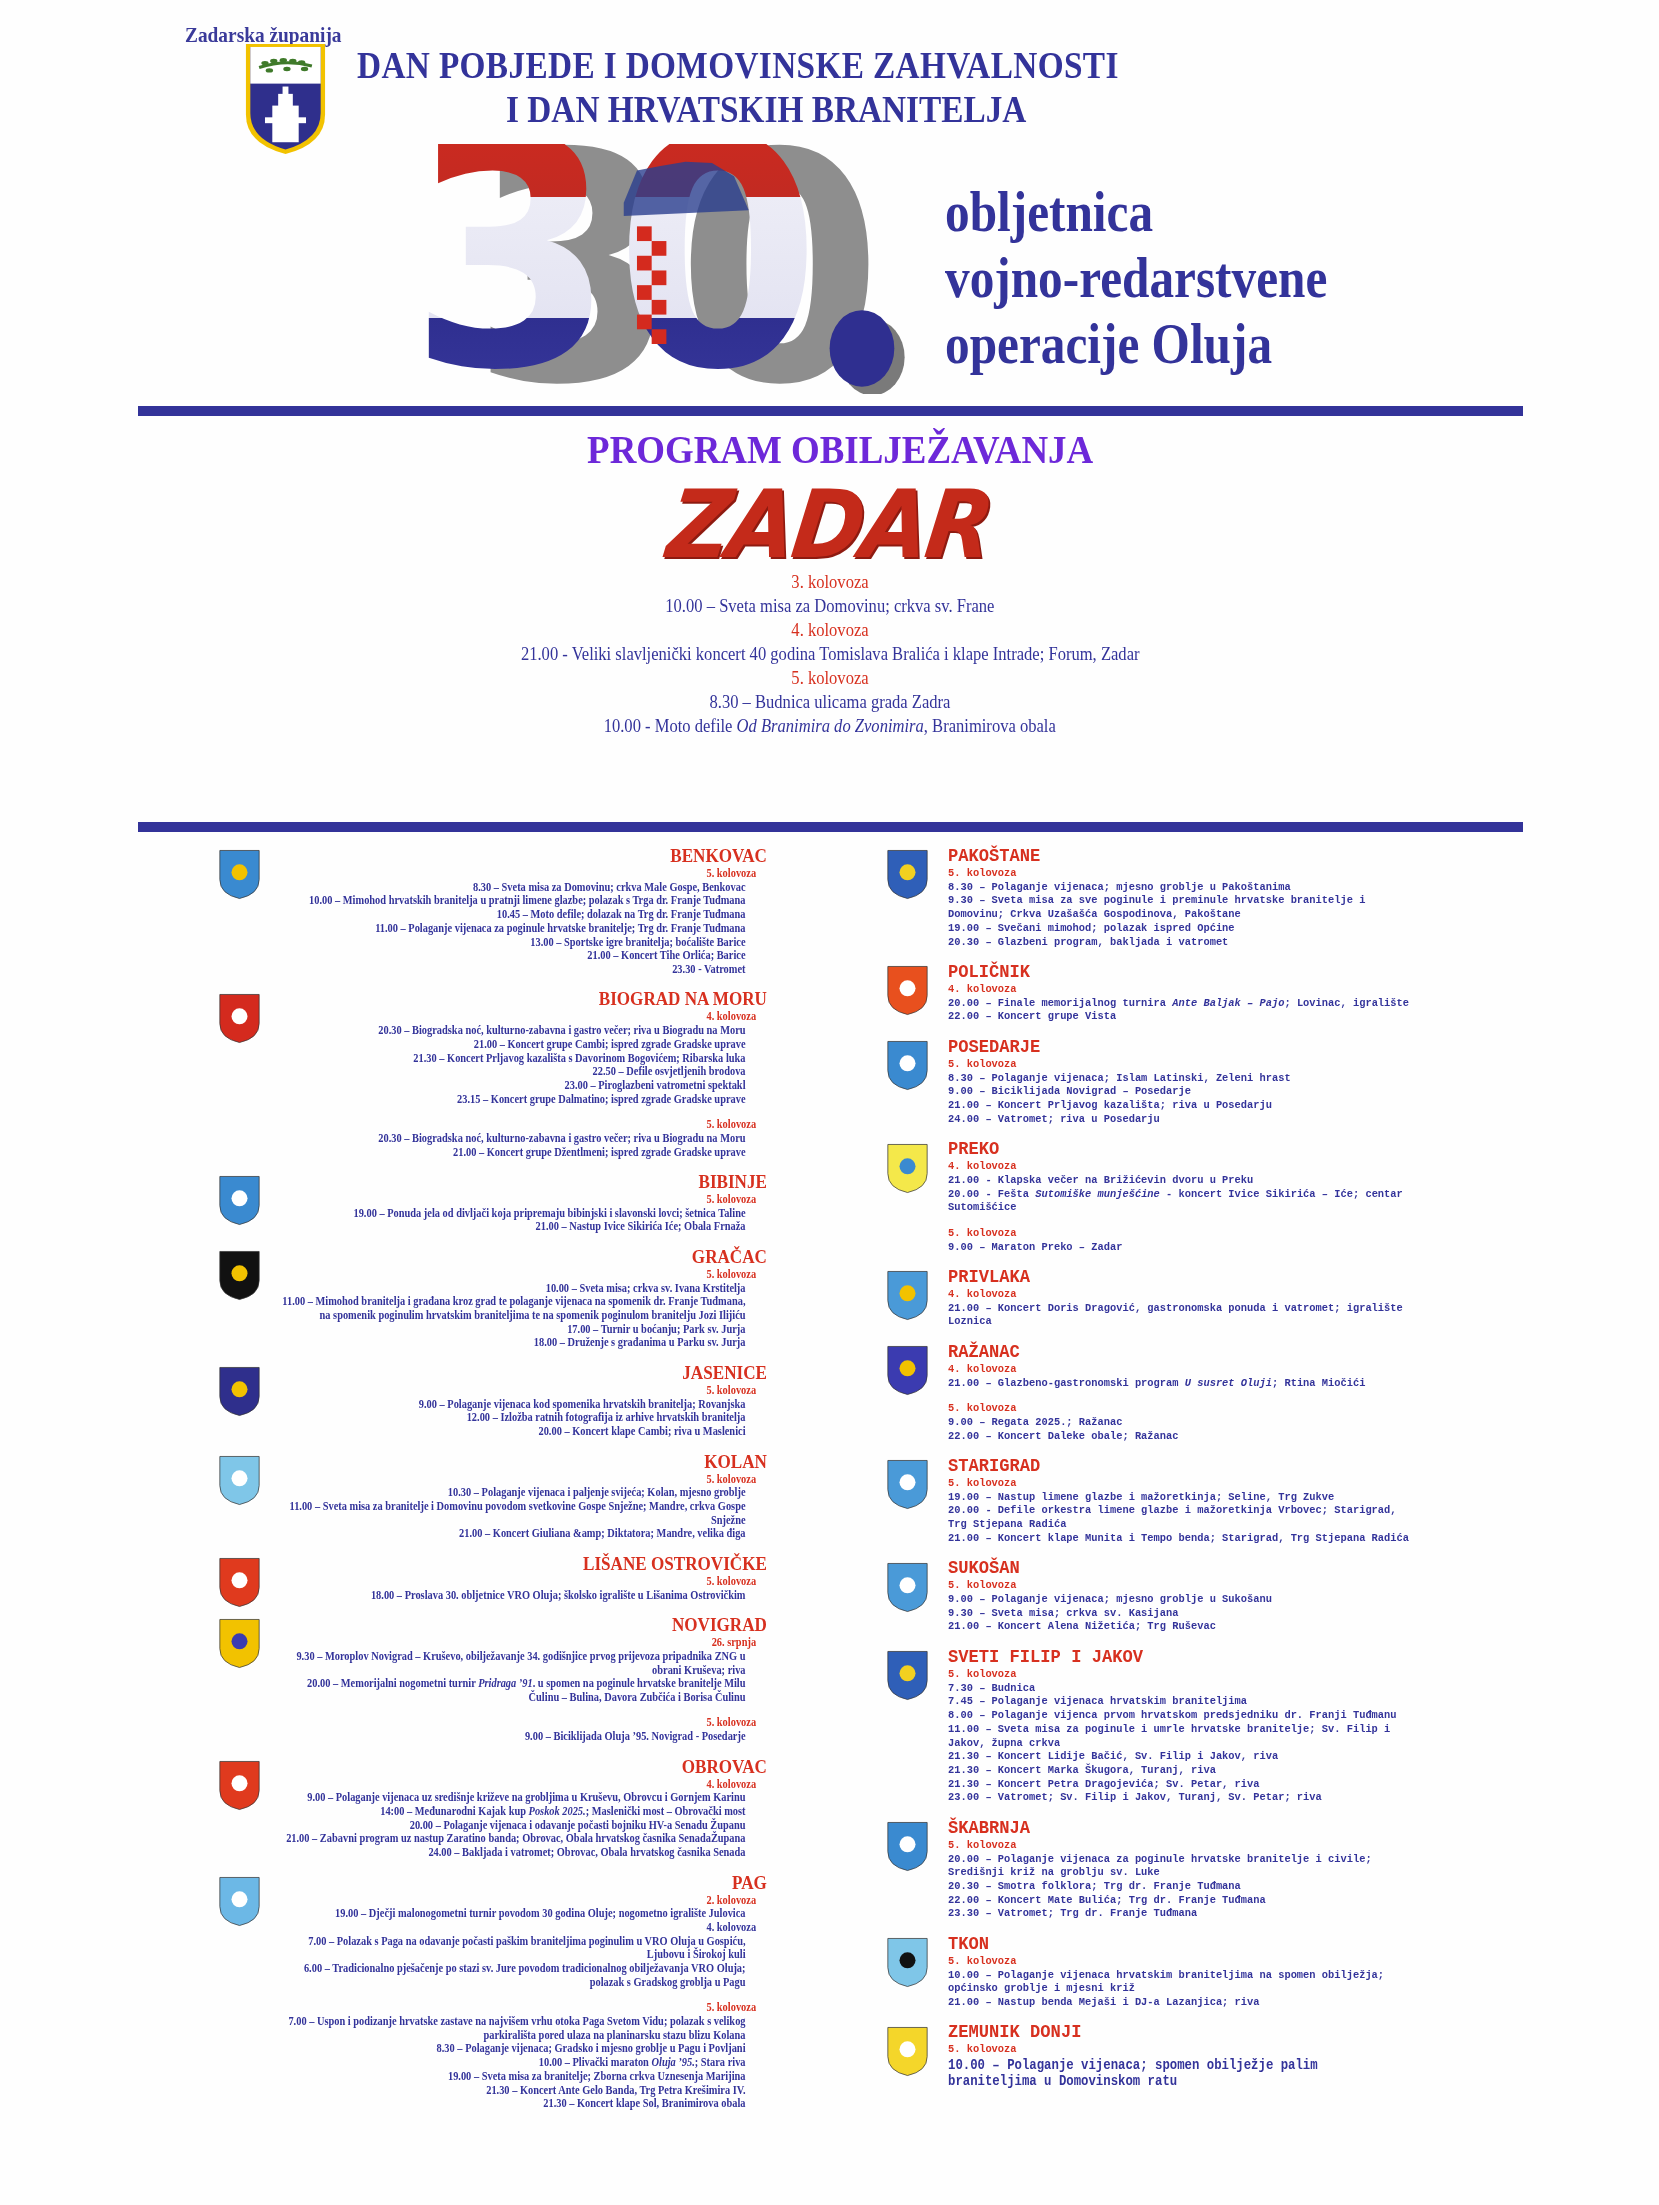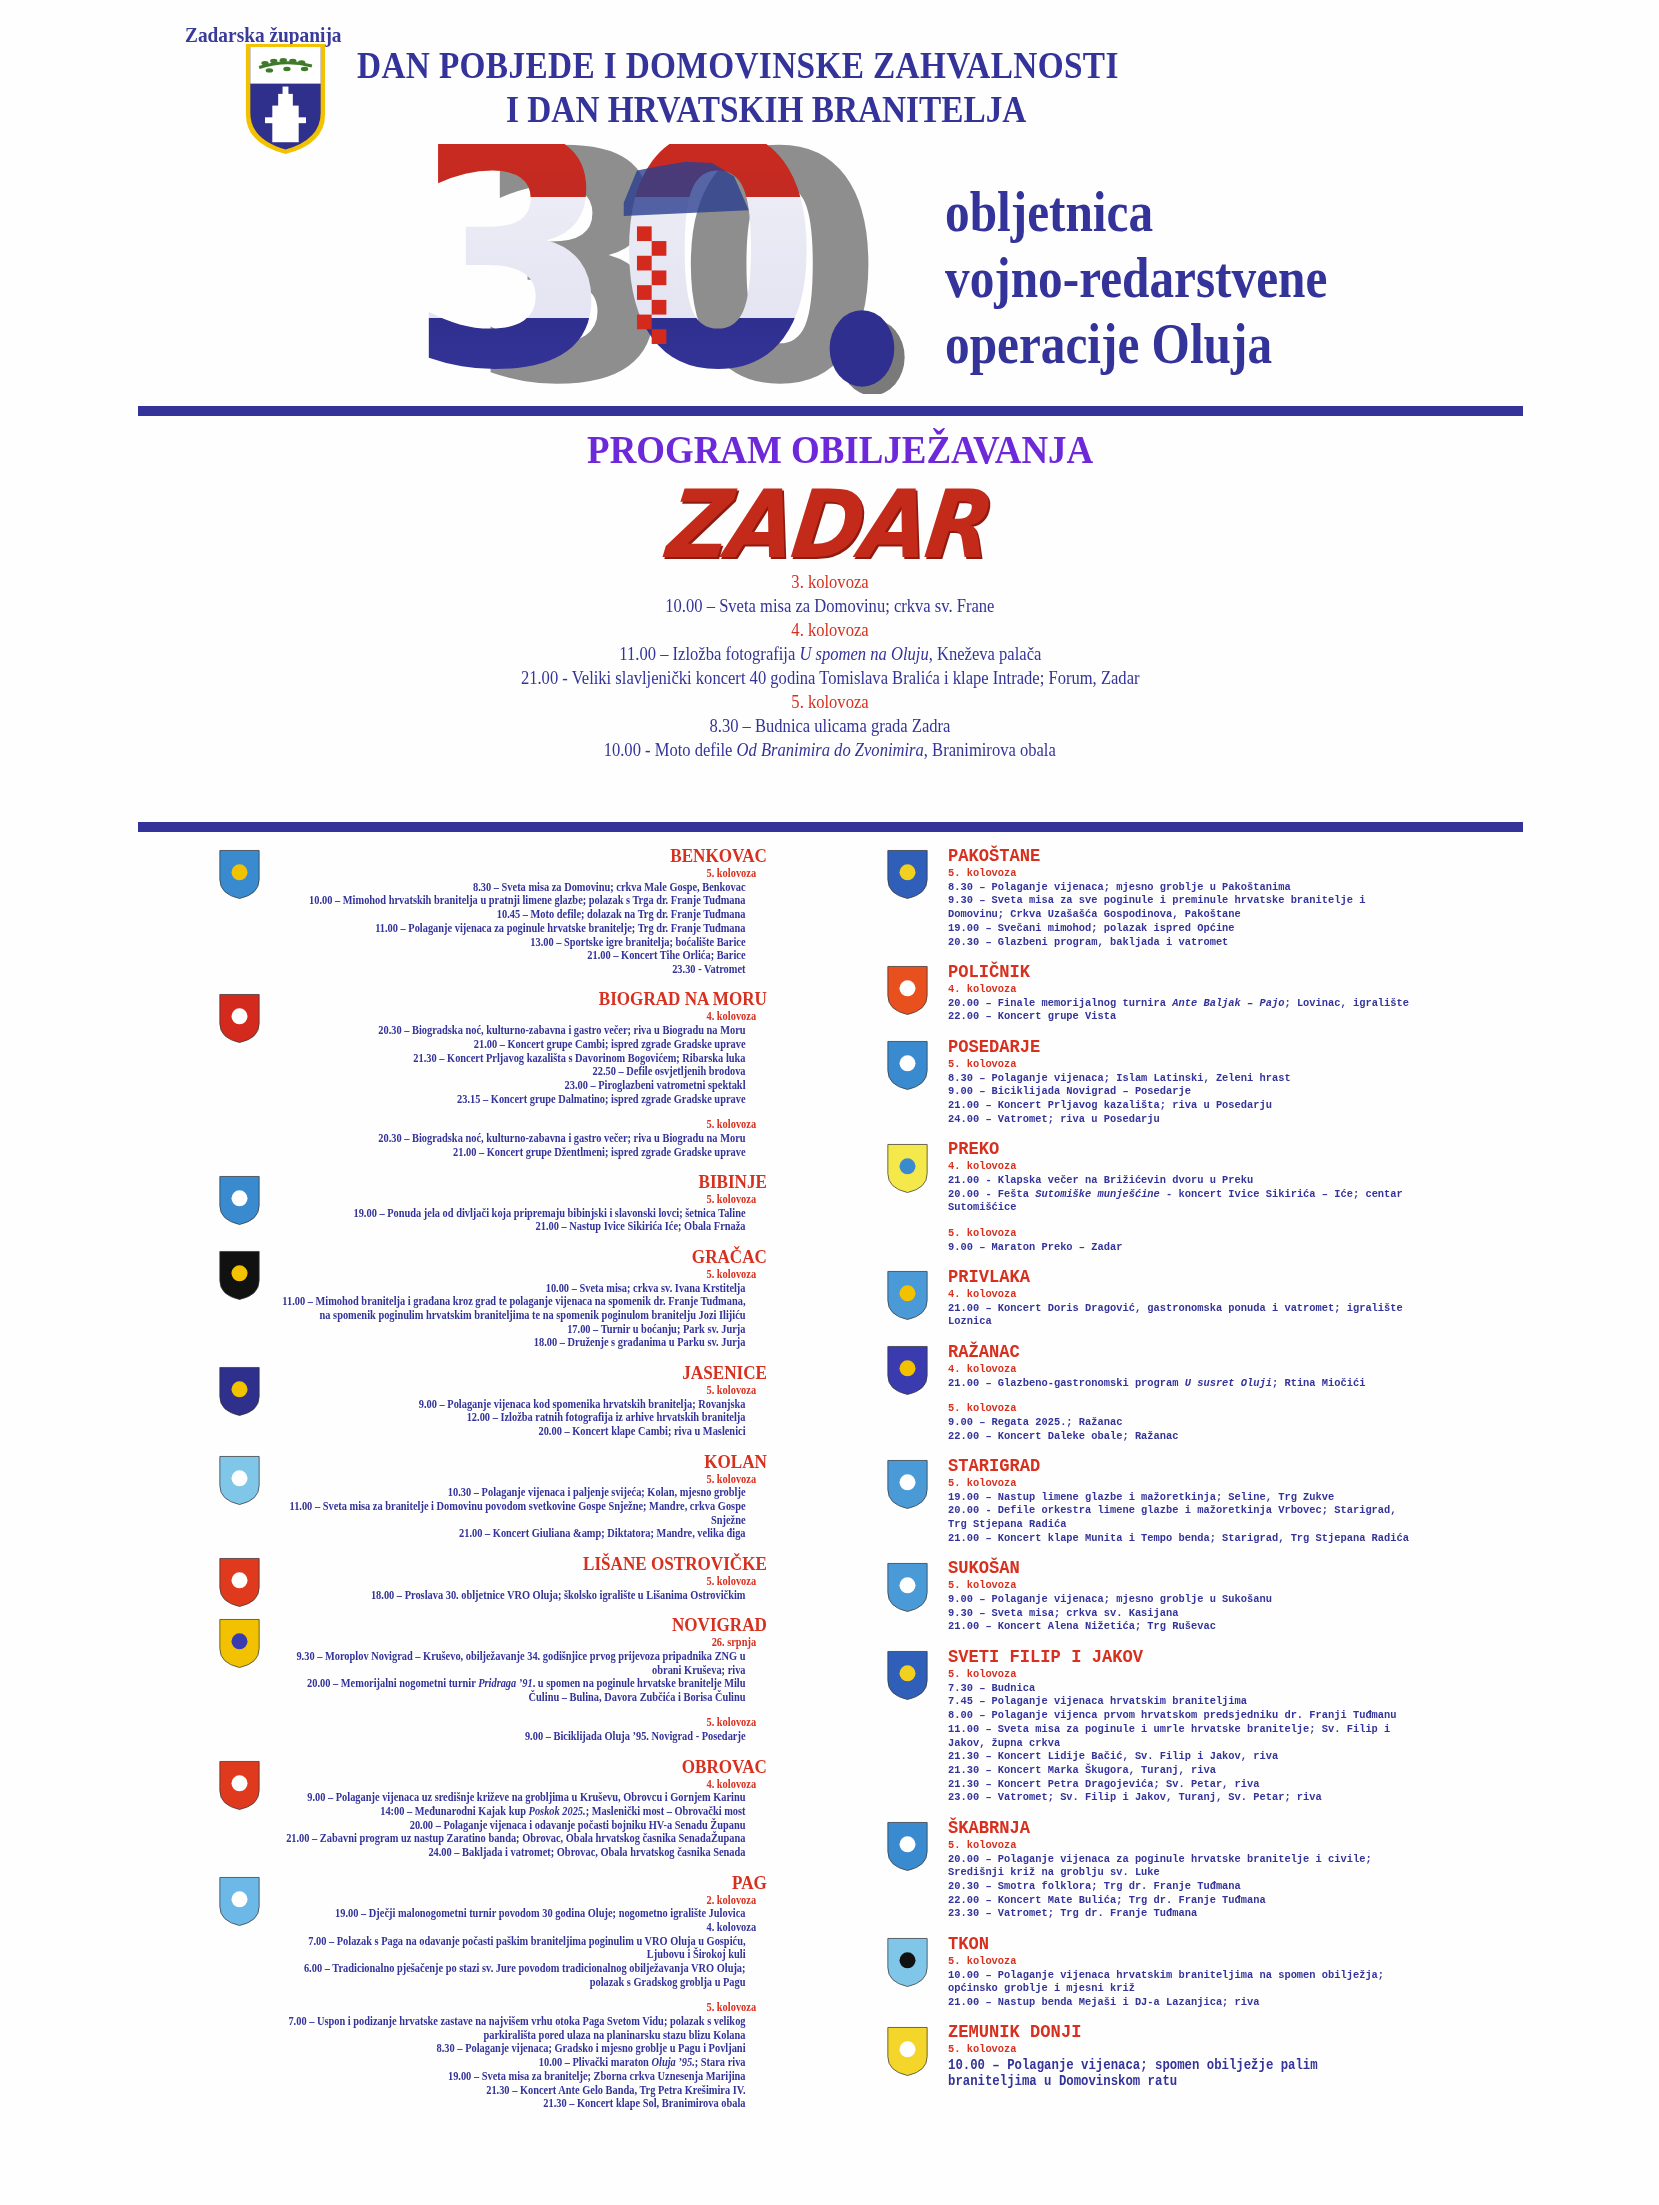--- a/index.html
+++ b/index.html
@@ -112,21 +112,20 @@
 
 <div class="abs rule" style="top:406px;"></div>
 
 <div class="abs prog-title"><span>PROGRAM OBILJEŽAVANJA</span></div>
 <div class="abs zadar"><span>ZADAR</span></div>
 
 <div class="abs zprog">
   <div class="zline date"><span class="inner">3. kolovoza</span></div>
   <div class="zline"><span class="inner">10.00 – Sveta misa za Domovinu; crkva sv. Frane</span></div>
   <div class="zline date"><span class="inner">4. kolovoza</span></div>
-  <div class="zline"><span class="inner"><span>11.00 – Izložba fotografija </span><i>U spomen na Oluju</i><span>, Kneževa palača</span></span></div>
   <div class="zline"><span class="inner">21.00 - Veliki slavljenički koncert 40 godina Tomislava Bralića i klape Intrade; Forum, Zadar</span></div>
   <div class="zline date"><span class="inner">5. kolovoza</span></div>
   <div class="zline"><span class="inner">8.30 – Budnica ulicama grada Zadra</span></div>
   <div class="zline"><span class="inner"><span>10.00 - Moto defile </span><i>Od Branimira do Zvonimira</i><span>, Branimirova obala</span></span></div>
 </div>
 
 <div class="abs rule" style="top:822px;"></div>
 
 <div class="col left" id="col-left">
     <div class="muni">

